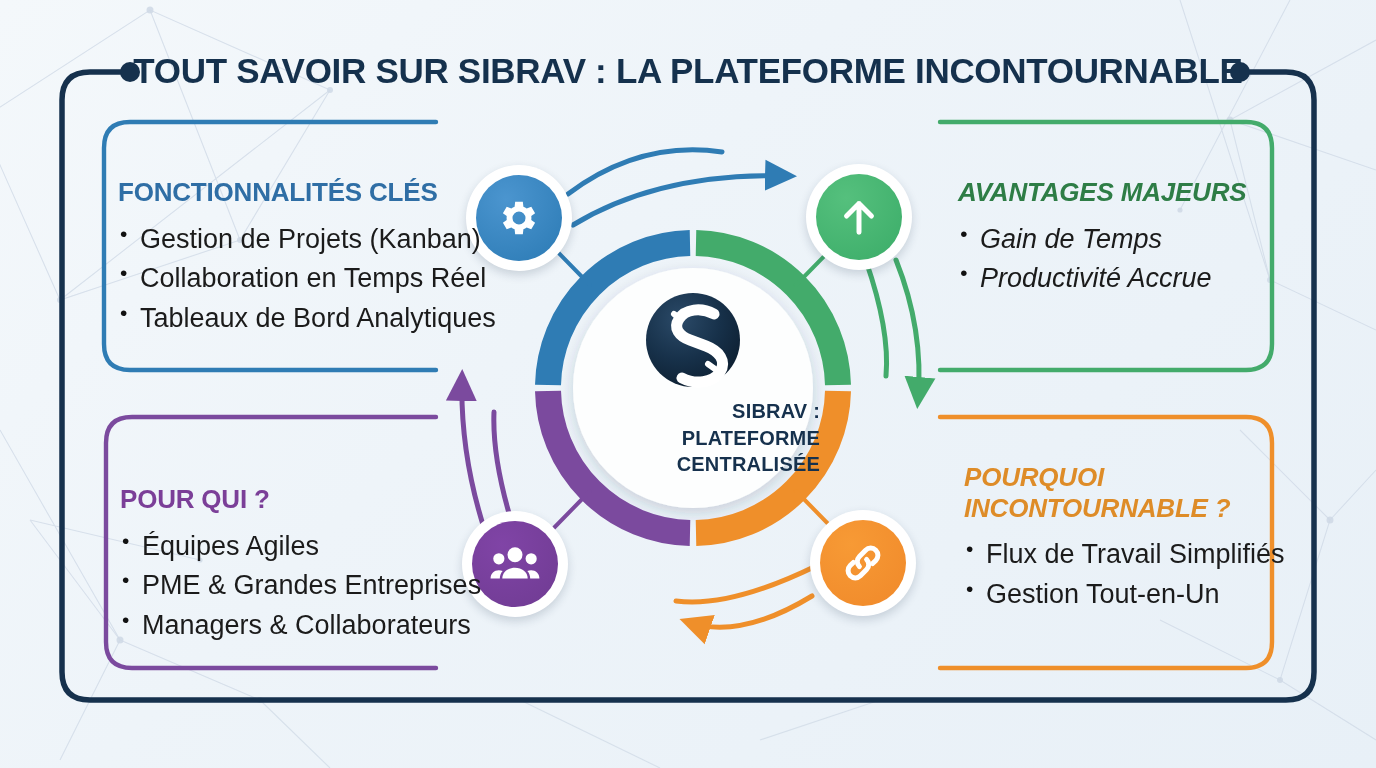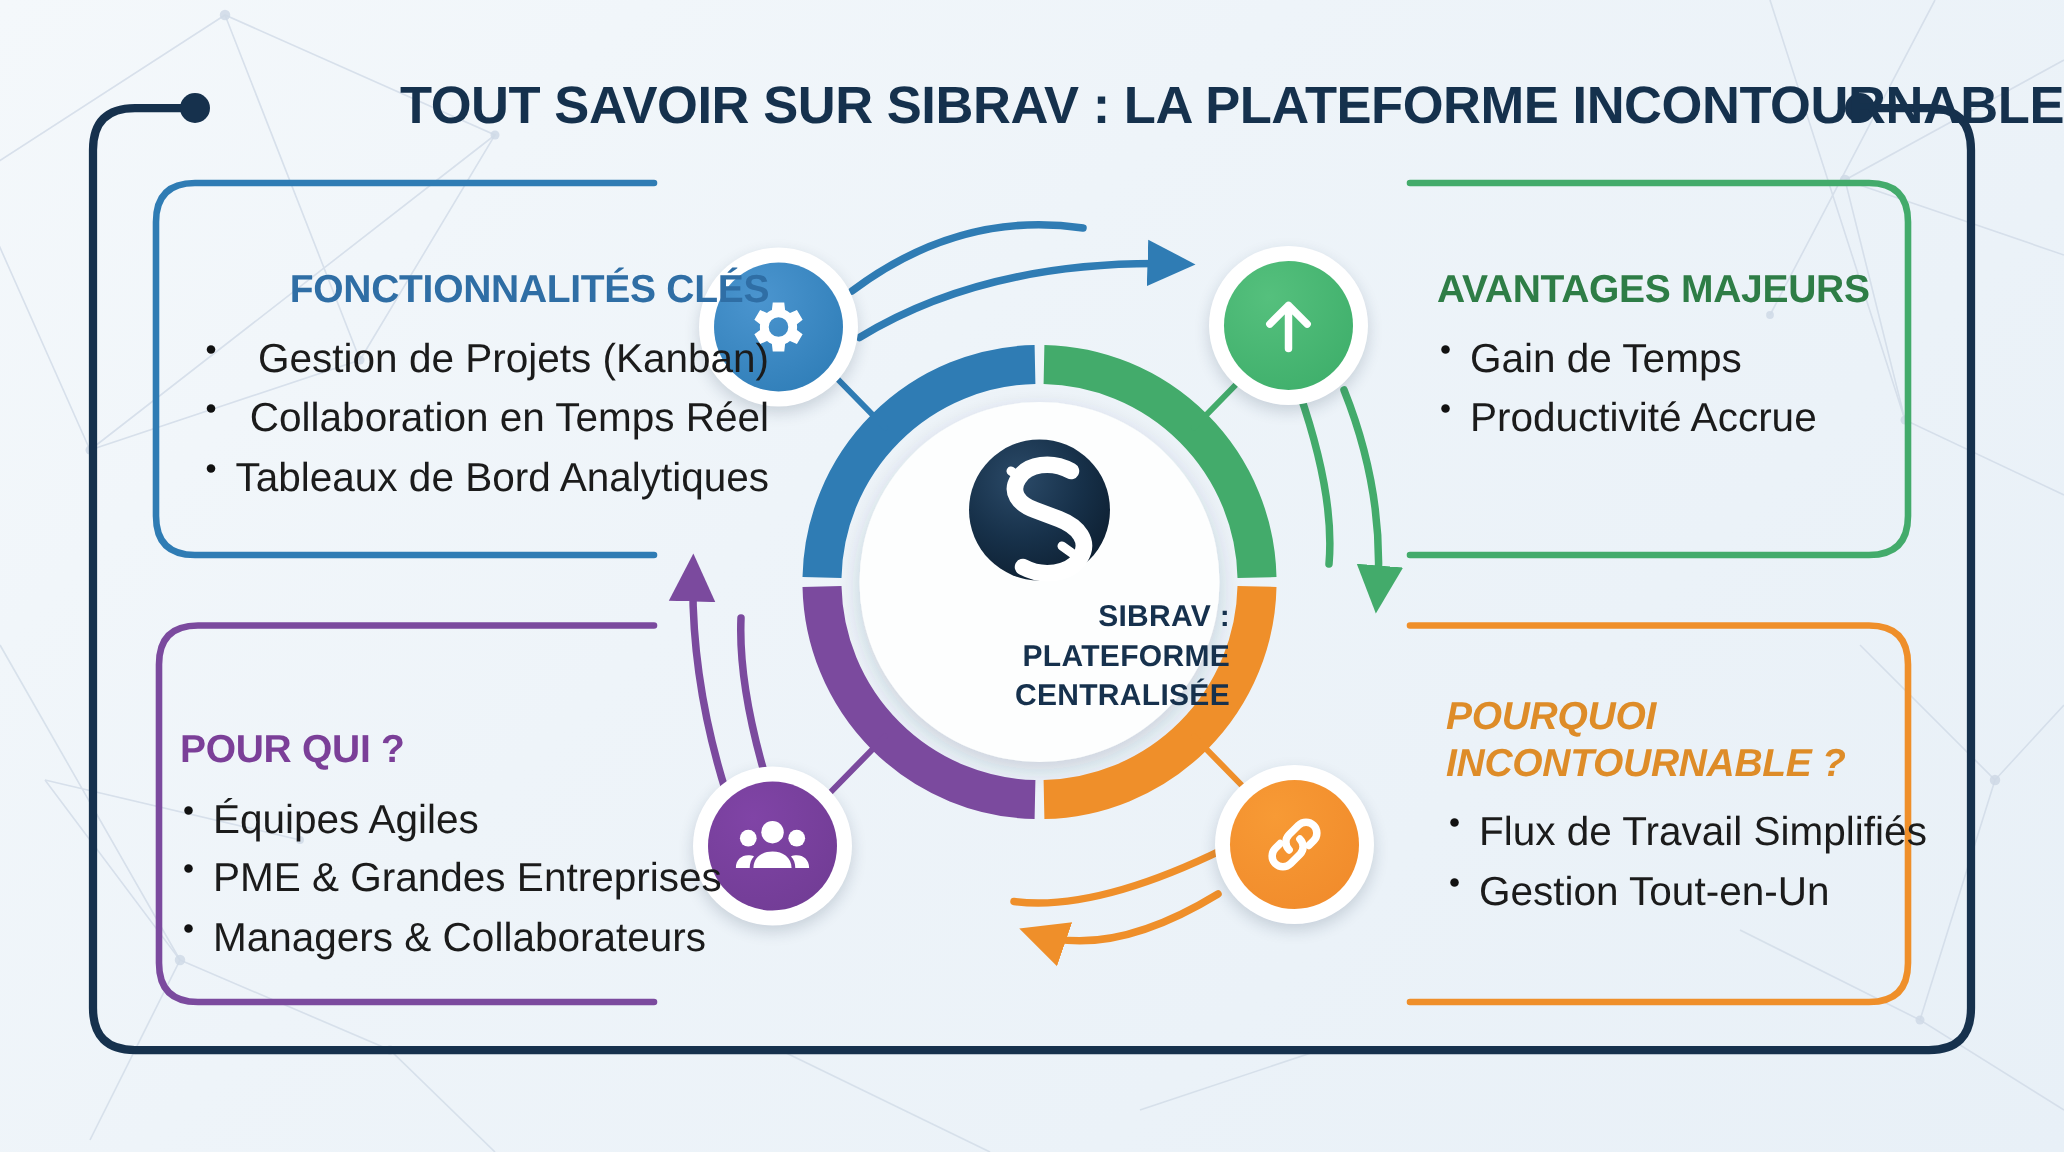--- a/index.html
+++ b/index.html
@@ -33,21 +33,21 @@
     height: 100%;
     pointer-events: none;
   }
 
   
   .title {
     position: absolute;
     left: 0;
     right: 0;
     top: 51px;
-    text-align: right;
+    text-align: center;
     font-size: 35px;
     font-weight: bold;
     letter-spacing: -0.3px;
     color: #15314d;
     font-family: "Liberation Sans", sans-serif;
   }
 
   
   .quad {
     position: absolute;
@@ -74,24 +74,24 @@
   }
   .quad li::before {
     content: "\2022";
     position: absolute;
     left: 2px;
     top: -1px;
     font-size: 21px;
     color: #111;
   }
 
-  #quad-tl { left: 135px; top: 177px; text-align: right; }
+  #quad-tl { left: 118px; top: 177px; }
   #quad-tl h2 { color: #2f6ea5; }
 
-  #quad-tr { left: 958px; top: 177px; }
+  #quad-tr { left: 958px; top: 177px; font-style: italic; }
   #quad-tr h2 { color: #2e7d46; }
 
   #quad-bl { left: 120px; top: 484px; }
   #quad-bl h2 { color: #7b3f98; }
 
   #quad-br { left: 964px; top: 462px; }
   #quad-br h2 { color: #de8c28; font-style: italic; }
 
   
   #hub-svg {

